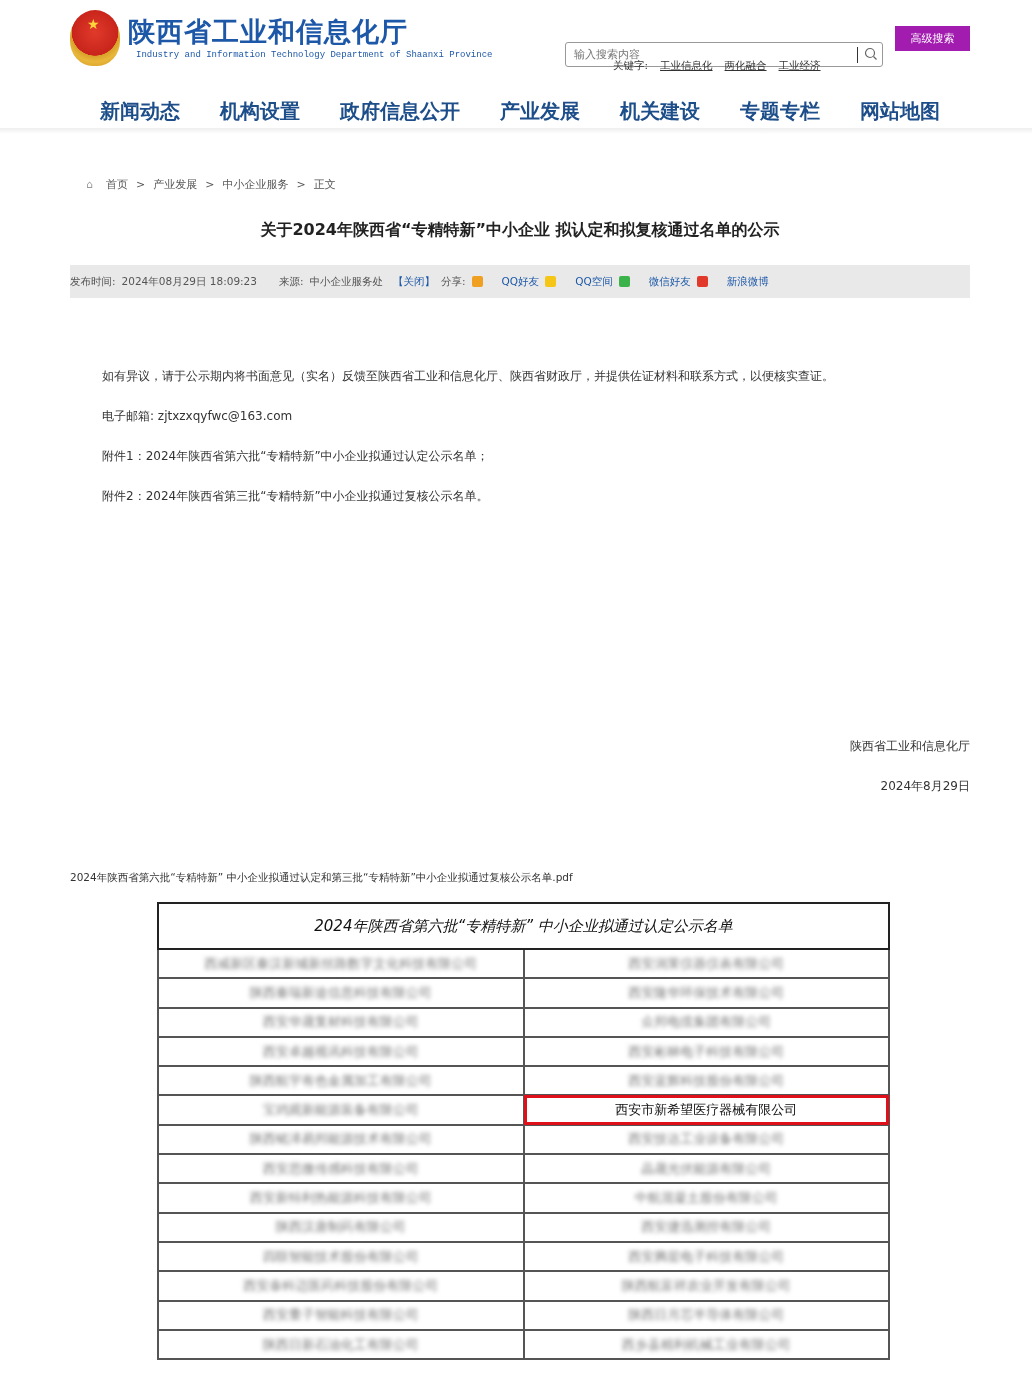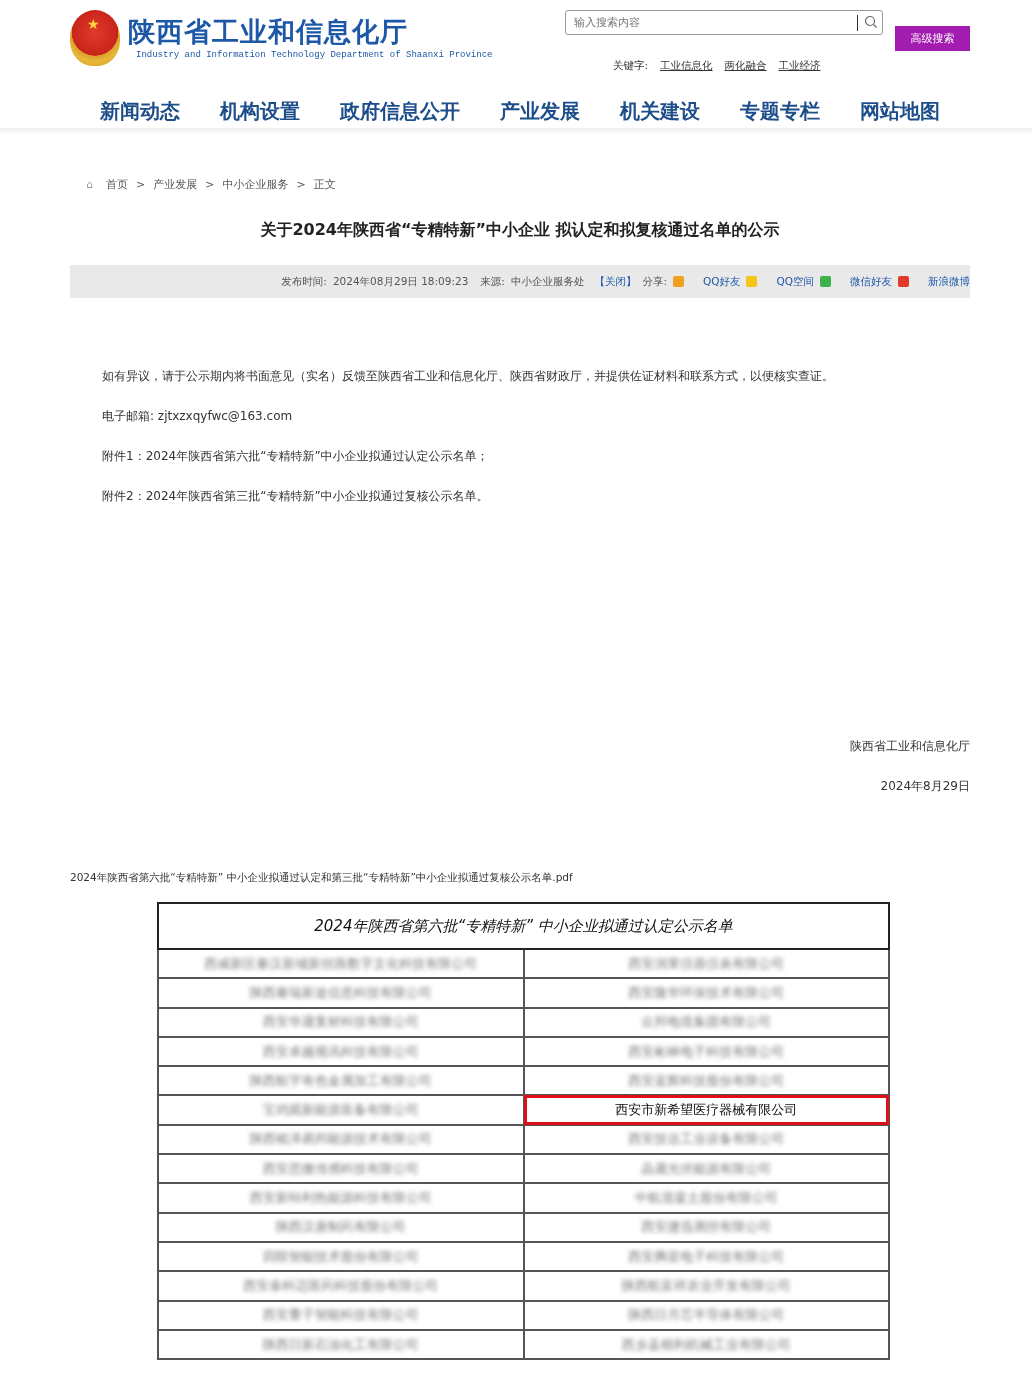--- a/index.html
+++ b/index.html
@@ -4,34 +4,34 @@
 <style>
   * { box-sizing: border-box; margin: 0; padding: 0; }
   body { width: 1032px; height: 1387px; background: #fff; font-family: "DejaVu Sans", "Liberation Sans", sans-serif; color: #333; position: relative; overflow: hidden; }
   .header { position: absolute; left: 0; top: 0; width: 1032px; height: 130px; background: #fff; }
   .logo { position: absolute; left: 70px; top: 10px; display: flex; align-items: center; }
   .emblem { width: 50px; height: 56px; border-radius: 50% 50% 45% 45%; background: radial-gradient(circle at 50% 40%, #e03a2a 0%, #c8241b 55%, #d9a12a 56%, #e8b83a 70%, #d09020 100%); position: relative; }
   .emblem::after { content: "★"; position: absolute; left: 17px; top: 6px; color: #ffd43a; font-size: 14px; }
   .logo-text { margin-left: 8px; }
   .logo-cn { font-size: 27px; font-weight: bold; color: #1d58a8; letter-spacing: 1px; line-height: 32px; }
   .logo-en { font-size: 9px; color: #1d58a8; margin-top: 2px; font-family: Liberation Mono, monospace; padding-left: 8px; }
-  .search-box { position: absolute; left: 565px; top: 10px; width: 318px; height: 25px; border: 1px solid #999; border-radius: 3px; background: #fff; }
+  .search-box { position: absolute; left: 565px; top: 42px; width: 318px; height: 25px; border: 1px solid #999; border-radius: 3px; background: #fff; }
   .search-input { position: absolute; left: 8px; top: 0; width: 270px; height: 23px; border: none; outline: none; font-size: 11px; color: #666; background: transparent; font-family: "DejaVu Sans", sans-serif; }
   .search-sep { position: absolute; left: 291px; top: 4px; width: 1px; height: 16px; background: #333; }
   .search-icon { position: absolute; left: 298px; top: 4px; width: 14px; height: 14px; }
   .adv-search { position: absolute; left: 895px; top: 26px; width: 75px; height: 25px; background: #a21caf; color: #fff; font-size: 11px; text-align: center; line-height: 25px; }
   .keywords { position: absolute; left: 572px; top: 59px; font-size: 10.5px; color: #333; display: flex; gap: 12px; margin-left: 41px; }
   .keywords span.kw { text-decoration: underline; }
   .nav { position: absolute; left: 70px; top: 98px; width: 900px; display: flex; justify-content: space-between; padding: 0 30px; }
   .nav-item { font-size: 20px; font-weight: bold; color: #1d4e8a; }
   .nav-shadow { position: absolute; left: 0; top: 128px; width: 1032px; height: 6px; background: linear-gradient(#eee, #fff); }
   .breadcrumb { position: absolute; left: 86px; top: 177px; font-size: 11px; color: #555; display: flex; align-items: center; gap: 8px; }
   .home-icon { width: 12px; height: 11px; color: #999; font-size: 11px; line-height: 11px; }
   .title { position: absolute; left: 0; width: 1040px; top: 220px; text-align: center; font-size: 16px; font-weight: bold; color: #222; }
-  .meta-bar { position: absolute; left: 70px; top: 265px; width: 900px; height: 33px; background: #e9e9e9; font-size: 10.5px; color: #555; display: flex; align-items: center; justify-content: flex-end; gap: 6px; }
+  .meta-bar { position: absolute; left: 70px; top: 265px; width: 900px; height: 33px; background: #e9e9e9; font-size: 10.5px; color: #555; display: flex; align-items: center; justify-content: flex-start; gap: 6px; }
   .meta-bar .close-link { color: #1d58a8; }
   .share { display: flex; align-items: center; gap: 19px; color: #1d58a8; }
   .share-ico { display: inline-block; width: 11px; height: 11px; border-radius: 2px; }
   .content { position: absolute; left: 70px; top: 362px; width: 900px; font-size: 12px; color: #333; line-height: 29px; }
   .content p { margin-bottom: 11px; }
   .content p.indent { text-indent: 32px; }
   .content p.pad { padding-left: 32px; }
   .sign { position: absolute; right: 62px; text-align: right; font-size: 12px; color: #333; }
   .pdf-name { position: absolute; left: 70px; top: 871px; font-size: 10.5px; color: #333; }
   .pdf-table { position: absolute; left: 157px; top: 902px; width: 733px; border: 2px solid #222; border-collapse: collapse; background: #fff; }
@@ -90,21 +90,21 @@
   <span>中小企业服务</span>
   <span>&gt;</span>
   <span>正文</span>
 </div>
 
 <h1 class="title">关于2024年陕西省“专精特新”中小企业 拟认定和拟复核通过名单的公示</h1>
 
 <div class="meta-bar">
   <span>发布时间:</span>
   <span>2024年08月29日 18:09:23</span>
-  <span style="margin-left:6px">来源:</span>
+  <span style="margin-left:16px">来源:</span>
   <span>中小企业服务处</span>
   <span class="close-link" style="margin-left:4px">【关闭】</span>
   <span>分享:</span>
   <span class="share">
     <span class="share-ico" style="background:#f0a020"></span>
     <span>QQ好友</span>
   </span>
   <span class="share">
     <span class="share-ico" style="background:#f5c518"></span>
     <span>QQ空间</span>

